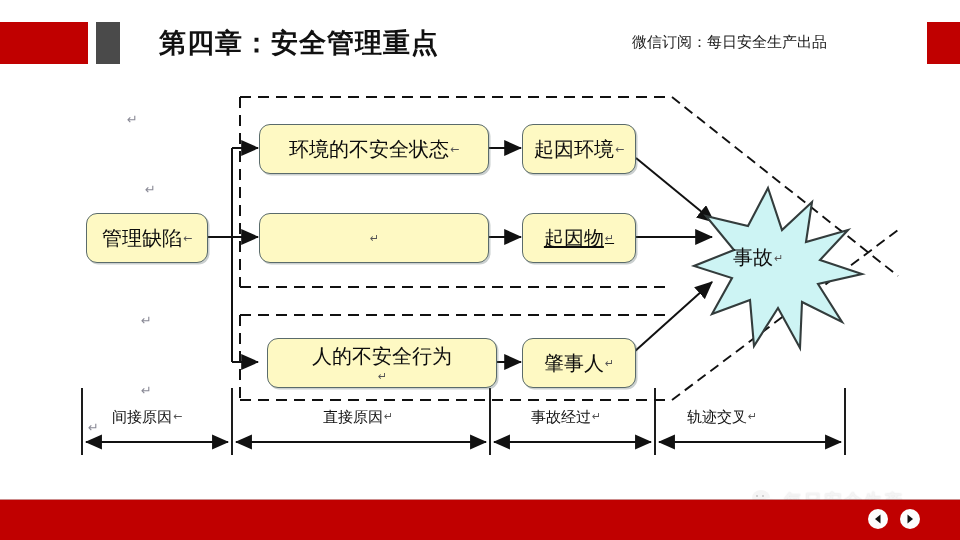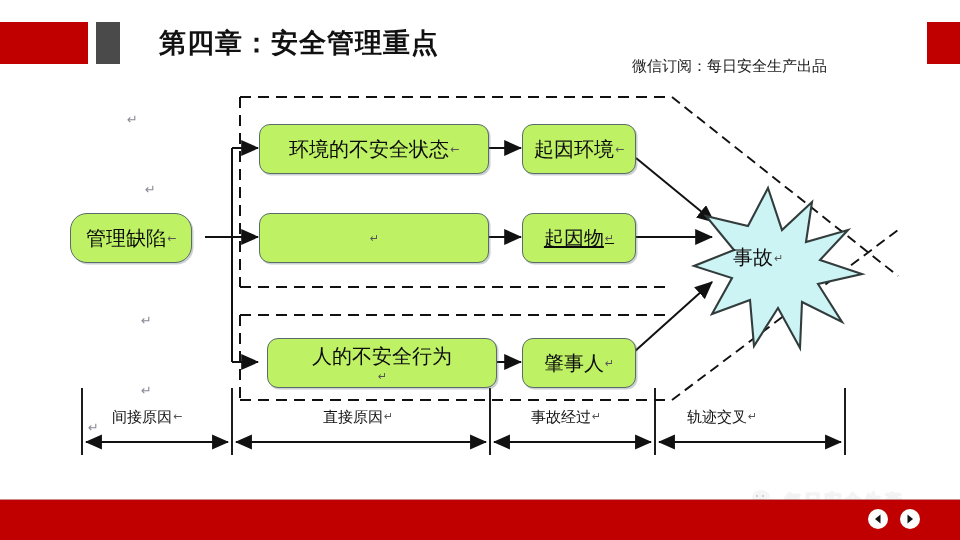--- a/index.html
+++ b/index.html
@@ -16,21 +16,21 @@
   .hdr-red-left{position:absolute;left:0;top:22px;width:88px;height:42px;background:#c00000;}
   .hdr-gray{position:absolute;left:96px;top:22px;width:24px;height:42px;background:#4a4a4a;}
   .hdr-red-right{position:absolute;left:927px;top:22px;width:33px;height:42px;background:#c00000;}
   .hdr-title{
     position:absolute;left:131px;top:24px;
     font-size:27px;font-weight:bold;color:#111;
     letter-spacing:1px;white-space:nowrap;line-height:38px;margin-left:28px;
   }
   .hdr-sub{
     position:absolute;left:632px;top:32px;
-    font-size:15px;color:#1a1a1a;white-space:nowrap;line-height:20px;margin-top:24px;
+    font-size:15px;color:#1a1a1a;white-space:nowrap;line-height:20px;
   }
 
   
   .ftr-red{position:absolute;left:0;bottom:0;width:960px;height:40px;background:#c00000;}
   .ftr-red-top{position:absolute;left:0;bottom:38px;width:960px;height:3px;background:#8e0000;opacity:.45;}
   .wm{
     position:absolute;left:752px;top:489px;
     display:flex;align-items:center;gap:6px;
     opacity:.72;pointer-events:none;
   }
@@ -47,21 +47,21 @@
   .wm-wechat i.e4{right:3px;bottom:6px;background:#c9c9c9;}
 
   .navbtns{position:absolute;left:868px;top:509px;display:flex;gap:12px;}
   .navbtn{width:20px;height:20px;border-radius:50%;background:#fdfdfd;display:flex;align-items:center;justify-content:center;}
   .navbtn svg{display:block;}
 
   
   #diagram{position:absolute;left:0;top:70px;width:960px;height:420px;}
   .node{
     position:absolute;
-    background:#bef264;
+    background:#fef9c3;
     border:1.6px solid #5a6b6b;
     border-radius:11px;
     box-shadow:1.5px 1.5px 0 rgba(90,105,105,.32);
     display:flex;align-items:center;justify-content:center;
     color:#0d0d0d;
     font-family:"DejaVu Sans","Liberation Sans",sans-serif;
     white-space:nowrap;
   }
   .node .lbl{display:inline-block;}
   .pilcrow{font-size:11px;color:#555;margin-left:1px;vertical-align:2px;}
@@ -132,21 +132,21 @@
           <line x1="86" y1="372" x2="228" y2="372"></line>
         <line x1="486" y1="372" x2="236" y2="372"></line>
           <line x1="236" y1="372" x2="486" y2="372"></line>
         <line x1="651" y1="372" x2="494" y2="372"></line>
           <line x1="494" y1="372" x2="651" y2="372"></line>
         <line x1="841" y1="372" x2="659" y2="372"></line>
           <line x1="659" y1="372" x2="841" y2="372"></line>
       </g>
     </svg>
 
-    <div class="node" style="left:70px;top:143px;width:120px;height:48px;font-size:20px;border-radius:17px;">
+    <div class="node" style="left:86px;top:143px;width:120px;height:48px;font-size:20px;">
       <span class="lbl">管理缺陷</span>
         <span class="pilcrow">←</span>
     </div>
 
     <div class="node" style="left:259px;top:54px;width:228px;height:48px;font-size:20px;">
       <span class="lbl">环境的不安全状态</span>
         <span class="pilcrow">←</span>
     </div>
 
     <div class="node" style="left:259px;top:143px;width:228px;height:48px;font-size:20px;">

